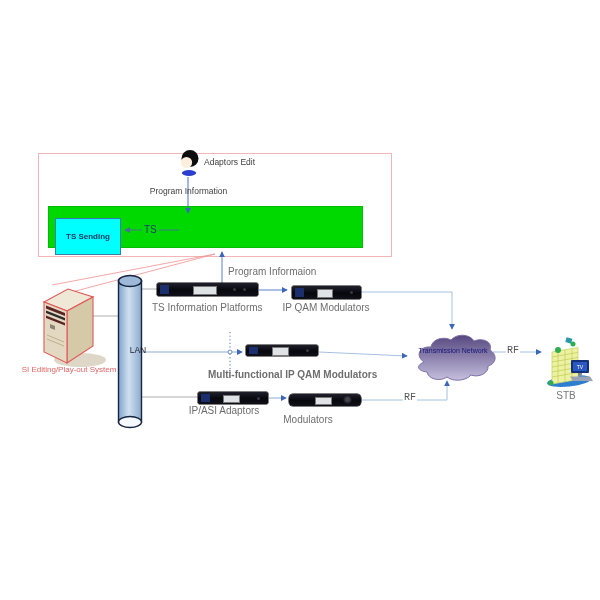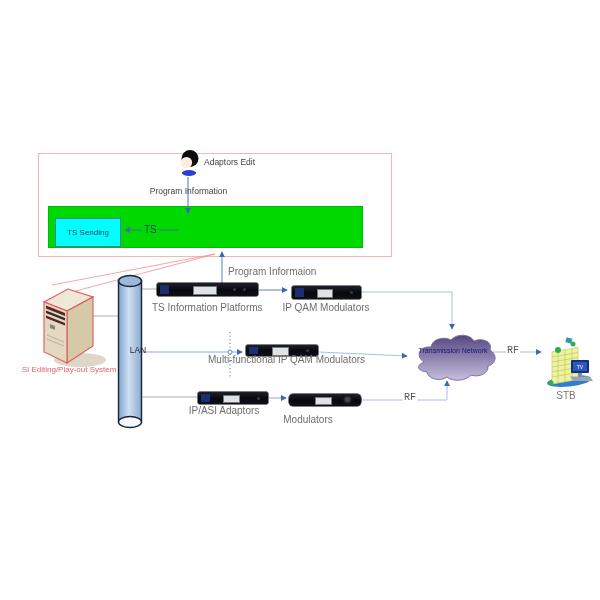--- a/index.html
+++ b/index.html
@@ -4,21 +4,21 @@
 <style>
   html,body{margin:0;padding:0;background:#fff;}
   .canvas{position:relative;width:600px;height:600px;background:#fff;overflow:hidden;
           font-family:"Liberation Sans",sans-serif;}
   .layer-svg{position:absolute;left:0;top:0;z-index:2;}
   .box{position:absolute;box-sizing:border-box;}
   .pink-frame{left:38px;top:153px;width:354px;height:104px;border:1px solid #f2b6b6;z-index:1;}
   .green-box{left:48px;top:206px;width:315px;height:42px;background:#00d900;border:1px solid #00bb00;z-index:1;}
   .cyan-box{background:#00ffff;border:1px solid #3a7ca8;z-index:3;display:flex;align-items:center;
             justify-content:center;font-size:8px;color:#17365d;}
-  .ts-sending{left:55px;top:218px;width:66px;height:29px;}
+  .ts-sending{left:55px;top:218px;width:66px;height:37px;font-weight:bold;}
   .nit-box{left:180px;top:218px;width:131px;height:25px;}
   .device{position:absolute;z-index:3;border-radius:1.5px;
           background:linear-gradient(180deg,#20202c 0%,#07070d 55%,#10101a 100%);
           box-shadow:0 0 0 0.5px #000;}
   .device .accent{position:absolute;left:3px;top:2px;bottom:2px;width:9px;background:#1b2f6e;}
   .device .screen{position:absolute;left:36%;top:22%;width:21%;height:56%;background:#dfe3e6;border:0.5px solid #777;}
   .device .knob{position:absolute;top:38%;width:3px;height:3px;border-radius:50%;background:#3a3a46;}
   .device .k1{right:22%;} .device .k2{right:12%;}
   .device .grille{position:absolute;right:9px;top:1px;width:9px;height:9px;border-radius:50%;
           background:radial-gradient(circle,#45454f 25%,#0a0a10 75%);}
@@ -173,20 +173,20 @@
   </div>
 
   <div class="lbl lbl-dark" style="left:204px;top:157px;">Adaptors Edit</div>
   <div class="lbl lbl-dark lbl-c" style="left:141px;top:186px;width:95px;">Program Information</div>
   <div class="lbl lbl-ts">TS</div>
   <div class="lbl" style="left:228px;top:266px;">Program Informaion</div>
   <div class="lbl lbl-red lbl-c" style="left:4px;top:365px;width:130px;">SI Editing/Play-out System</div>
   <div class="lbl lbl-lan">LAN</div>
   <div class="lbl lbl-c" style="left:152px;top:302px;width:110px;">TS Information Platforms</div>
   <div class="lbl lbl-c" style="left:281px;top:302px;width:90px;">IP QAM Modulators</div>
-  <div class="lbl lbl-c" style="left:208px;top:354px;width:152px;">Multi-functional IP QAM Modulators</div>
+  <div class="lbl lbl-c" style="left:208px;top:369px;width:152px;font-weight:bold;">Multi-functional IP QAM Modulators</div>
   <div class="lbl lbl-c" style="left:184px;top:405px;width:80px;">IP/ASI Adaptors</div>
   <div class="lbl lbl-c" style="left:270px;top:414px;width:76px;">Modulators</div>
   <div class="lbl lbl-rf" style="left:403px;top:392px;">RF</div>
   <div class="lbl lbl-rf" style="left:506px;top:345px;">RF</div>
   <div class="lbl lbl-cloud">Transmission Network</div>
   <div class="lbl lbl-c" style="left:548px;top:390px;width:36px;color:#777;">STB</div>
 </div>
 
 </body></html>

